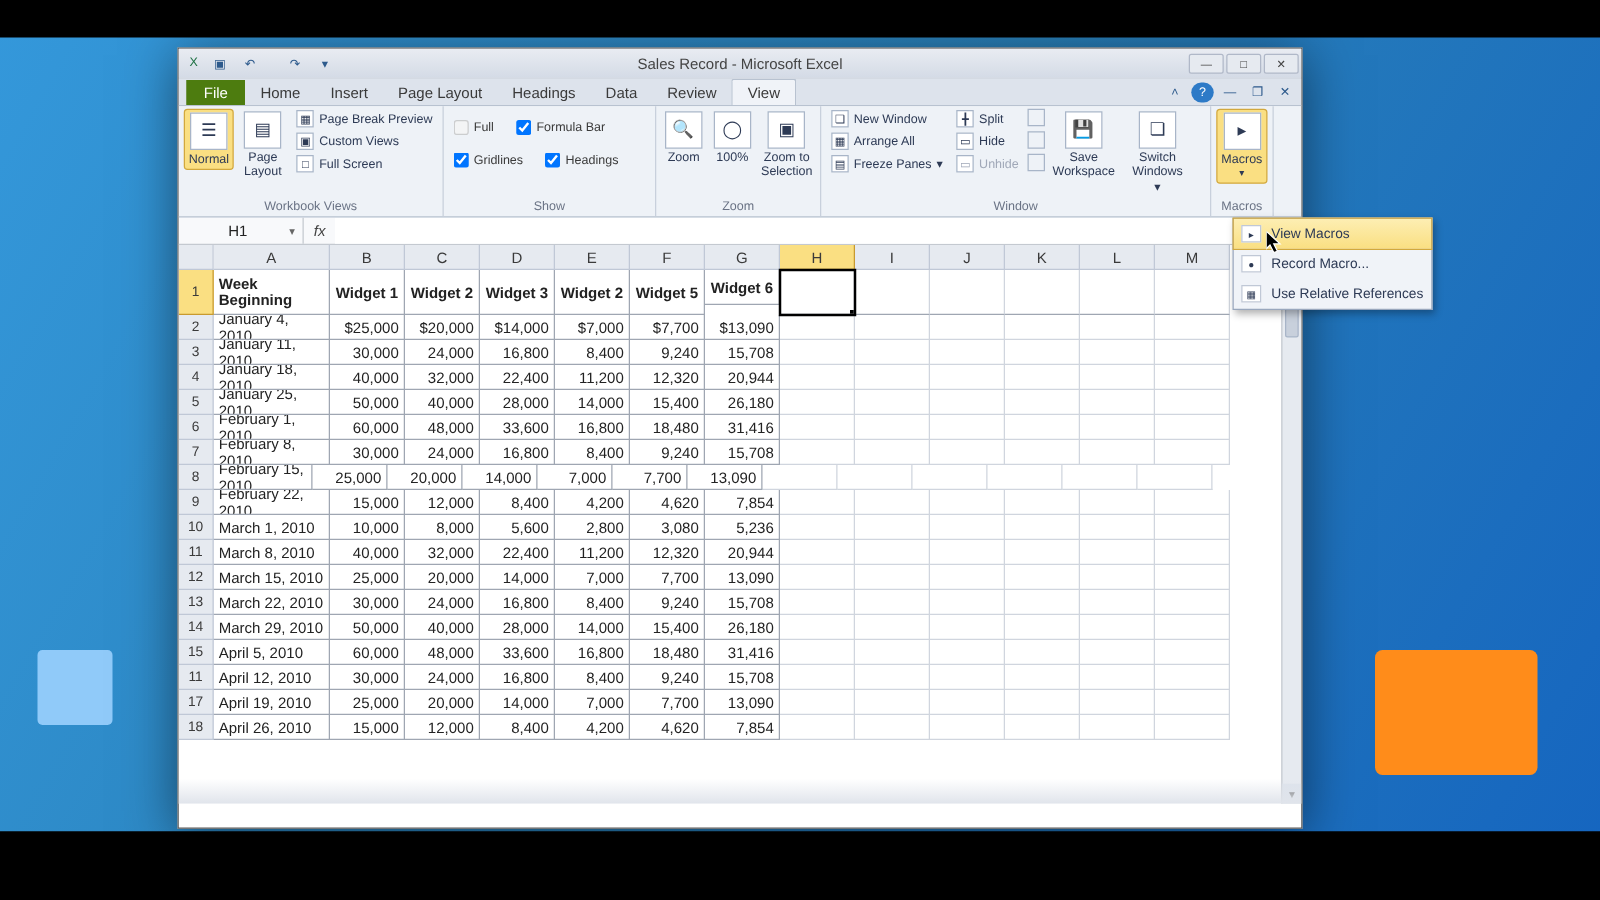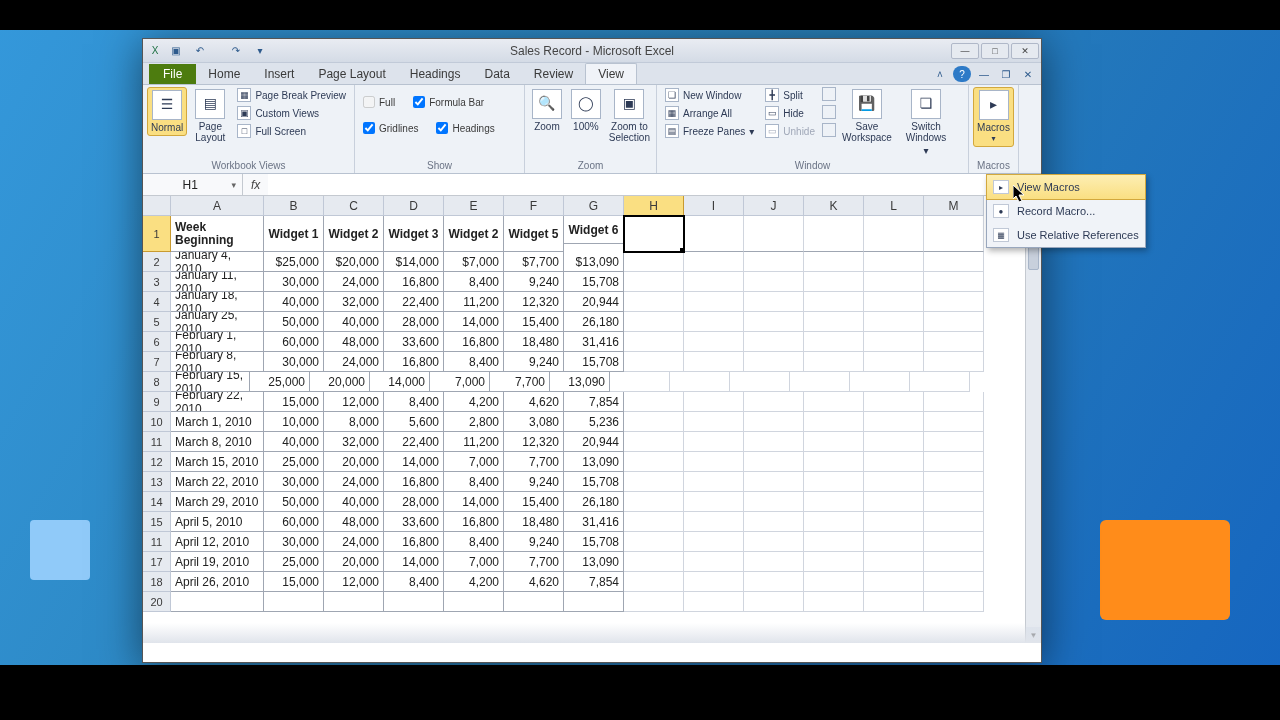--- a/index.html
+++ b/index.html
@@ -580,36 +580,20 @@
           <div class="cell databorder right" style="width: 60px;">4,200</div>
           <div class="cell databorder right" style="width: 60px;">4,620</div>
           <div class="cell databorder right" style="width: 60px;">7,854</div>
           <div class="cell" style="width: 60px;"></div>
           <div class="cell" style="width: 60px;"></div>
           <div class="cell" style="width: 60px;"></div>
           <div class="cell" style="width: 60px;"></div>
           <div class="cell" style="width: 60px;"></div>
           <div class="cell" style="width: 60px;"></div>
         </div>
-        <div class="row">
-          <div class="row-h">20</div>
-          <div class="cell databorder" style="width: 93px;"></div>
-          <div class="cell databorder" style="width: 60px;"></div>
-          <div class="cell databorder" style="width: 60px;"></div>
-          <div class="cell databorder" style="width: 60px;"></div>
-          <div class="cell databorder" style="width: 60px;"></div>
-          <div class="cell databorder" style="width: 60px;"></div>
-          <div class="cell databorder" style="width: 60px;"></div>
-          <div class="cell" style="width: 60px;"></div>
-          <div class="cell" style="width: 60px;"></div>
-          <div class="cell" style="width: 60px;"></div>
-          <div class="cell" style="width: 60px;"></div>
-          <div class="cell" style="width: 60px;"></div>
-          <div class="cell" style="width: 60px;"></div>
-        </div>
       </div>
     <div class="vscroll">
       <div class="vscroll-btn" style="top:0;">▲</div>
       <div class="thumb"></div>
       <div class="vscroll-btn" style="bottom:0;">▼</div>
     </div>
     <div class="bottom-blur"></div>
   </div>
 
 </div>

